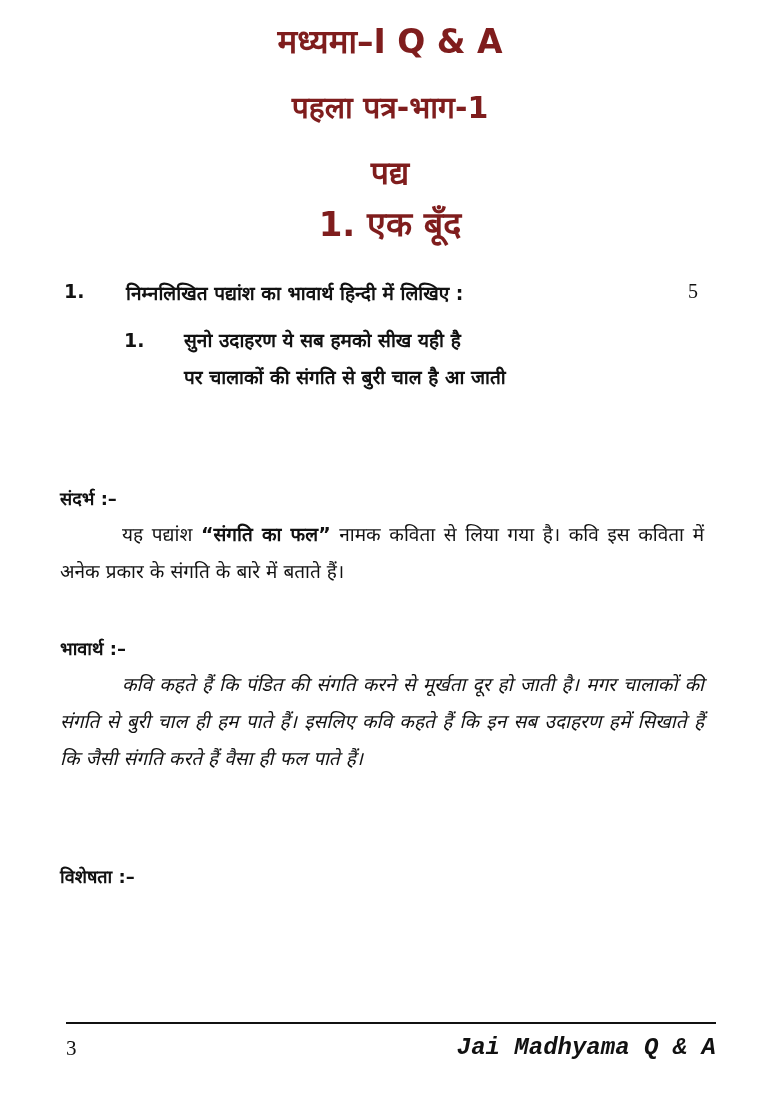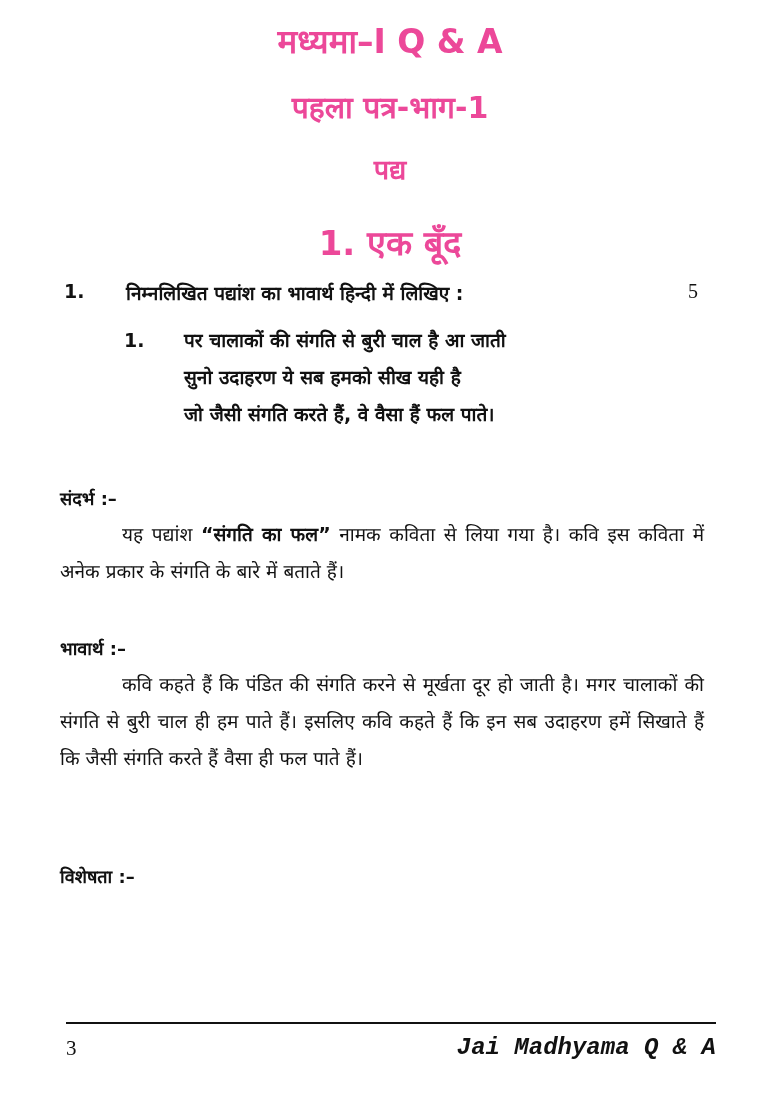--- a/index.html
+++ b/index.html
@@ -2,25 +2,25 @@
 <html><head>
   <meta charset="utf-8">
   <style>
     html, body { margin: 0; padding: 0; }
     body {
       width: 780px; height: 1108px; background: #ffffff; color: #111111;
       font-family: "DejaVu Sans", "Liberation Sans", sans-serif;
       position: relative; overflow: hidden;
     }
     .page { position: absolute; left: 0; top: 0; width: 780px; height: 1108px; }
-    .title { position: absolute; left: 0; width: 780px; text-align: center; font-weight: bold; color: #ec4899; }
+    .title { position: absolute; left: 0; width: 780px; text-align: center; font-weight: bold; color: #7f1d1d; }
     .t1 { top: 18px; font-size: 33px; }
     .t2 { top: 86px; font-size: 30px; }
-    .t3 { top: 150px; font-size: 27px; }
-    .t4 { top: 200px; font-size: 34px; margin-top: 19px; }
+    .t3 { top: 150px; font-size: 32px; }
+    .t4 { top: 200px; font-size: 34px; }
     .qrow { position: absolute; top: 280px; left: 64px; width: 640px; font-size: 19px; font-weight: bold; }
     .qnum { position: absolute; left: 0; top: 0; }
     .qtext { position: absolute; left: 62px; top: 0; text-align: right; }
     .qmarks { position: absolute; right: 6px; top: 0; font-weight: normal; font-family: "Liberation Serif", serif; font-size: 20px; }
     .verse { position: absolute; left: 124px; top: 322px; width: 560px; font-size: 19px; font-weight: bold; line-height: 37px; }
     .vnum { position: absolute; left: 0; top: 0; }
     .vlines { position: absolute; left: 60px; top: 0; white-space: nowrap; }
     .section-h { position: absolute; left: 60px; font-size: 18px; font-weight: bold; }
     .para { position: absolute; left: 60px; width: 644px; font-size: 19px; line-height: 37px; text-align: justify; }
     .para .indent { display: inline-block; width: 62px; }
@@ -40,30 +40,29 @@
 
   <div class="qrow">
     <span class="qnum">1.</span>
     <span class="qtext">निम्नलिखित पद्यांश का भावार्थ हिन्दी में लिखिए :</span>
     <span class="qmarks">5</span>
   </div>
 
   <div class="verse">
     <span class="vnum">1.</span>
     <div class="vlines">
+      <div>सुनो उदाहरण ये सब हमको सीख यही है</div>
       <div>पर चालाकों की संगति से बुरी चाल है आ जाती</div>
-      <div>सुनो उदाहरण ये सब हमको सीख यही है</div>
-      <div>जो जैसी संगति करते हैं, वे वैसा हैं फल पाते।</div>
     </div>
   </div>
 
   <div class="section-h" style="top:486px;text-align:center;">संदर्भ :–</div>
   <div class="para" style="top:516px;"><span class="indent"></span><span>यह पद्यांश </span><span class="bold">“संगति का फल”</span><span> नामक कविता से लिया गया है। कवि इस कविता में अनेक प्रकार के संगति के बारे में बताते हैं।</span></div>
 
   <div class="section-h" style="top:636px;">भावार्थ :–</div>
-  <div class="para" style="top:666px;"><span class="indent"></span><span>कवि कहते हैं कि पंडित की संगति करने से मूर्खता दूर हो जाती है। मगर चालाकों की संगति से बुरी चाल ही हम पाते हैं। इसलिए कवि कहते हैं कि इन सब उदाहरण हमें सिखाते हैं कि जैसी संगति करते हैं वैसा ही फल पाते हैं।</span></div>
+  <div class="para" style="top:666px;font-style:italic;"><span class="indent"></span><span>कवि कहते हैं कि पंडित की संगति करने से मूर्खता दूर हो जाती है। मगर चालाकों की संगति से बुरी चाल ही हम पाते हैं। इसलिए कवि कहते हैं कि इन सब उदाहरण हमें सिखाते हैं कि जैसी संगति करते हैं वैसा ही फल पाते हैं।</span></div>
 
   <div class="section-h" style="top:864px;">विशेषता :–</div>
 
   <div class="rule"></div>
   <div class="footer-num">3</div>
   <div class="footer-title">Jai Madhyama Q &amp; A</div>
 </div>
 
 </body></html>

